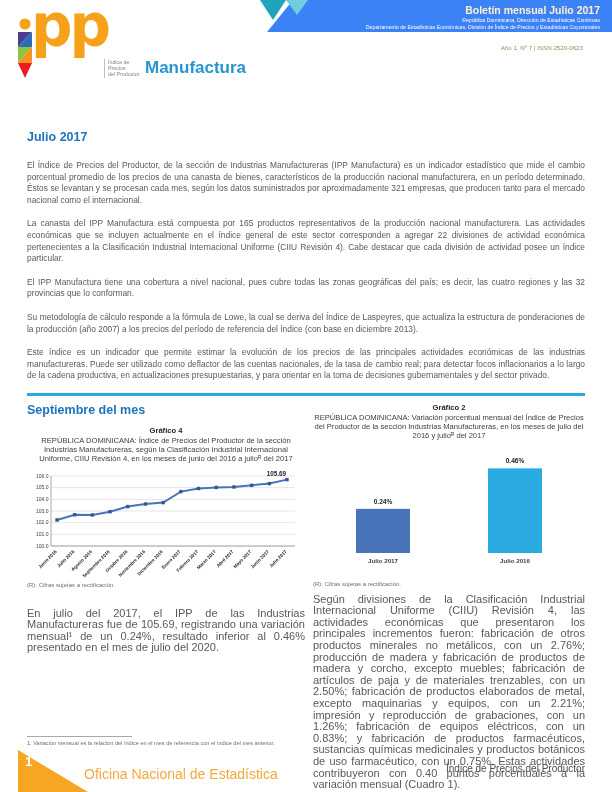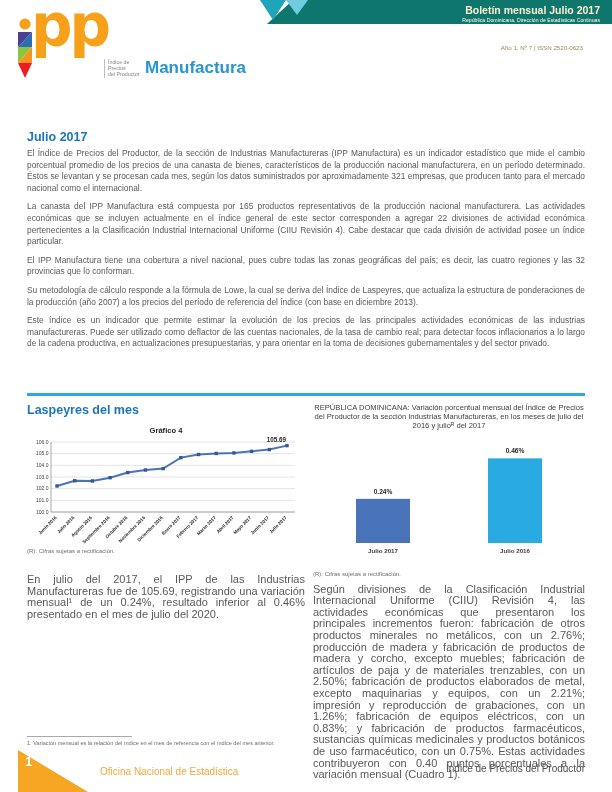--- a/index.html
+++ b/index.html
@@ -12,52 +12,52 @@
   }
   
   .logo { position:absolute; left:18px; top:6px; width:110px; height:92px; }
   .logo-stem { position:absolute; left:0; top:12px; }
   .logo-pp { position:absolute; left:13px; top:-14px; font-size:58px; font-weight:bold;
              color:#f7a11a; letter-spacing:-3px; font-family:"DejaVu Sans",sans-serif; }
   .logo-sub { position:absolute; left:86px; top:53px; border-left:1px solid #bcbec0;
               padding-left:3px; font-size:5.3px; line-height:6.2px; color:#808285; width:40px;}
   .product-title { position:absolute; left:145px; top:58px; font-size:17px; font-weight:bold;
                    color:#2795d2; }
-  .banner { position:absolute; top:0; right:0; width:345px; height:24px; background:#0f766e;
+  .banner { position:absolute; top:0; right:0; width:345px; height:32px; background:#3b82f6;
             clip-path: polygon(26px 0, 100% 0, 100% 100%, 0 100%); }
   .banner-title { text-align:right; margin:4px 12px 1px 0; font-size:10.5px; font-weight:bold;
                   color:#fdf0cf; }
   .banner-line { text-align:right; margin-right:12px; font-size:5.2px; line-height:6.6px; color:#fffdf5; }
   .banner-deco { position:absolute; top:0; left:256px; }
   .issue-line { position:absolute; top:44px; right:29px; font-size:6.2px; color:#9c8a5a; }
   
   .intro-heading { position:absolute; left:27px; top:130px; font-size:12.5px; font-weight:bold;
                    color:#1b75bc; }
   .intro-body { position:absolute; left:27px; top:148px; width:558px; }
   .intro-body p { font-size:8.4px; line-height:11.6px; text-align:justify; color:#58595b;
-                  margin-bottom:7px; }
+                  margin-bottom:7px;margin-top:12px; }
   .rule { position:absolute; left:27px; top:393px; width:558px; height:2.5px; background:#29abe2; }
   
   .col-left  { position:absolute; left:27px;  top:403px; width:278px; }
   .col-right { position:absolute; left:313px; top:403px; width:272px; }
   .results-heading { font-size:12.5px; font-weight:bold; color:#1b75bc; margin-bottom:9px; }
   .chart-label { text-align:center; font-size:7.6px; font-weight:bold; color:#231f20; margin-bottom:1px;}
   .chart-title { text-align:center; font-size:7.6px; color:#414042; line-height:9.2px; margin-bottom:6px; }
   .line-chart { display:block; width:278px; height:110px; }
   .bar-chart  { display:block; width:270px; height:132px; margin-top:2px; }
   .chart-footnote { font-size:6px; color:#6d6e71; margin-top:2px; }
   .col-paragraph { font-size:11px; line-height:11.6px; text-align:justify; color:#58595b; }
   .col-left .col-paragraph { margin-top:20px; }
   .col-right .col-paragraph { margin-top:7px; }
   
   .footnote-sep { position:absolute; left:27px; top:736px; width:105px; height:1px; background:#a7a9ac; }
   .page-footnote { position:absolute; left:27px; top:740px; font-size:5.6px; color:#6d6e71; }
   .page-tri { position:absolute; left:18px; top:750px; }
   .page-number { position:absolute; left:25px; top:754px; font-size:13px; font-weight:bold; color:#fff; }
-  .footer-org { position:absolute; left:100px; top:766px; font-size:10px; color:#f2a93b; }
+  .footer-org { position:absolute; left:84px; top:766px; font-size:14px; color:#f2a93b; }
   .footer-right { position:absolute; right:27px; top:763px; font-size:10px; color:#4d4d4f; }
 </style>
 </head>
 <body>
 
 <div class="page">
 
   <div class="logo">
     <svg class="logo-stem" width="14" height="62" viewBox="0 0 14 62">
       <circle cx="7" cy="6" r="5.6" fill="#f7a11a"></circle>
@@ -92,22 +92,23 @@
     <p>El Índice de Precios del Productor, de la sección de Industrias Manufactureras (IPP Manufactura) es un indicador estadístico que mide el cambio porcentual promedio de los precios de una canasta de bienes, característicos de la producción nacional manufacturera, en un período determinado. Éstos se levantan y se procesan cada mes, según los datos suministrados por aproximadamente 321 empresas, que producen tanto para el mercado nacional como el internacional.</p>
     <p>La canasta del IPP Manufactura está compuesta por 165 productos representativos de la producción nacional manufacturera. Las actividades económicas que se incluyen actualmente en el índice general de este sector corresponden a agregar 22 divisiones de actividad económica pertenecientes a la Clasificación Industrial Internacional Uniforme (CIIU Revisión 4). Cabe destacar que cada división de actividad posee un índice particular.</p>
     <p>El IPP Manufactura tiene una cobertura a nivel nacional, pues cubre todas las zonas geográficas del país; es decir, las cuatro regiones y las 32 provincias que lo conforman.</p>
     <p>Su metodología de cálculo responde a la fórmula de Lowe, la cual se deriva del Índice de Laspeyres, que actualiza la estructura de ponderaciones de la producción (año 2007) a los precios del período de referencia del índice (con base en diciembre 2013).</p>
     <p>Este índice es un indicador que permite estimar la evolución de los precios de las principales actividades económicas de las industrias manufactureras. Puede ser utilizado como deflactor de las cuentas nacionales, de la tasa de cambio real; para detectar focos inflacionarios a lo largo de la cadena productiva, en actualizaciones presupuestarias, y para orientar en la toma de decisiones gubernamentales y del sector privado.</p>
   </div>
 
   <div class="rule"></div>
 
   <div class="col-left">
-    <div class="results-heading">Laspeyres del mes</div>
+    <div class="results-heading">Septiembre del mes</div>
     <div class="chart-label">Gráfico 4</div>
+    <div class="chart-title">REPÚBLICA DOMINICANA: Índice de Precios del Productor de la sección Industrias Manufactureras, según la Clasificación Industrial Internacional Uniforme, CIIU Revisión 4, en los meses de junio del 2016 a julioᴿ del 2017</div>
     <svg id="chart1" class="line-chart" viewBox="0 0 278 110">
         <line x1="24" y1="76" x2="268" y2="76" stroke="#c8c9cb" stroke-width="0.5"></line>
         <text x="21.5" y="77.8" text-anchor="end" font-size="5" fill="#404041">100.0</text>
         <line x1="24" y1="64.33333333333333" x2="268" y2="64.33333333333333" stroke="#c8c9cb" stroke-width="0.5"></line>
         <text x="21.5" y="66.13333333333333" text-anchor="end" font-size="5" fill="#404041">101.0</text>
         <line x1="24" y1="52.66666666666667" x2="268" y2="52.66666666666667" stroke="#c8c9cb" stroke-width="0.5"></line>
         <text x="21.5" y="54.46666666666667" text-anchor="end" font-size="5" fill="#404041">102.0</text>
         <line x1="24" y1="41" x2="268" y2="41" stroke="#c8c9cb" stroke-width="0.5"></line>
         <text x="21.5" y="42.8" text-anchor="end" font-size="5" fill="#404041">103.0</text>
         <line x1="24" y1="29.333333333333336" x2="268" y2="29.333333333333336" stroke="#c8c9cb" stroke-width="0.5"></line>
@@ -147,20 +148,21 @@
         <text x="206.92307692307693" y="82" text-anchor="end" font-size="4.6" font-weight="bold" fill="#231f20" transform="rotate(-45 206.92307692307693 82)">Abril 2017</text>
         <text x="224.6153846153846" y="82" text-anchor="end" font-size="4.6" font-weight="bold" fill="#231f20" transform="rotate(-45 224.6153846153846 82)">Mayo 2017</text>
         <text x="242.30769230769232" y="82" text-anchor="end" font-size="4.6" font-weight="bold" fill="#231f20" transform="rotate(-45 242.30769230769232 82)">Junio 2017</text>
         <text x="260" y="82" text-anchor="end" font-size="4.6" font-weight="bold" fill="#231f20" transform="rotate(-45 260 82)">Julio 2017</text>
       </svg>
     <div class="chart-footnote">(R): Cifras sujetas a rectificación.</div>
     <p class="col-paragraph">En julio del 2017, el IPP de las Industrias Manufactureras fue de 105.69, registrando una variación mensual¹ de un 0.24%, resultado inferior al 0.46% presentado en el mes de julio del 2020.</p>
   </div>
 
   <div class="col-right">
+    <div class="chart-label">Gráfico 2</div>
     <div class="chart-title">REPÚBLICA DOMINICANA: Variación porcentual mensual del Índice de Precios del Productor de la sección Industrias Manufactureras, en los meses de julio del 2016 y julioᴿ del 2017</div>
     <svg id="chart2" class="bar-chart" viewBox="0 0 270 132">
         <rect x="43" y="61.84" width="54" height="44.16" fill="#4a74b9"></rect>
         <text x="70" y="56.84" text-anchor="middle" font-size="6.6" font-weight="bold" fill="#231f20">0.24%</text>
         <text x="70" y="116" text-anchor="middle" font-size="6.2" font-weight="bold" fill="#414042">Julio 2017</text>
         <rect x="175" y="21.36" width="54" height="84.64" fill="#29abe2"></rect>
         <text x="202" y="16.36" text-anchor="middle" font-size="6.6" font-weight="bold" fill="#231f20">0.46%</text>
         <text x="202" y="116" text-anchor="middle" font-size="6.2" font-weight="bold" fill="#414042">Julio 2016</text>
       </svg>
     <div class="chart-footnote">(R): Cifras sujetas a rectificación.</div>

